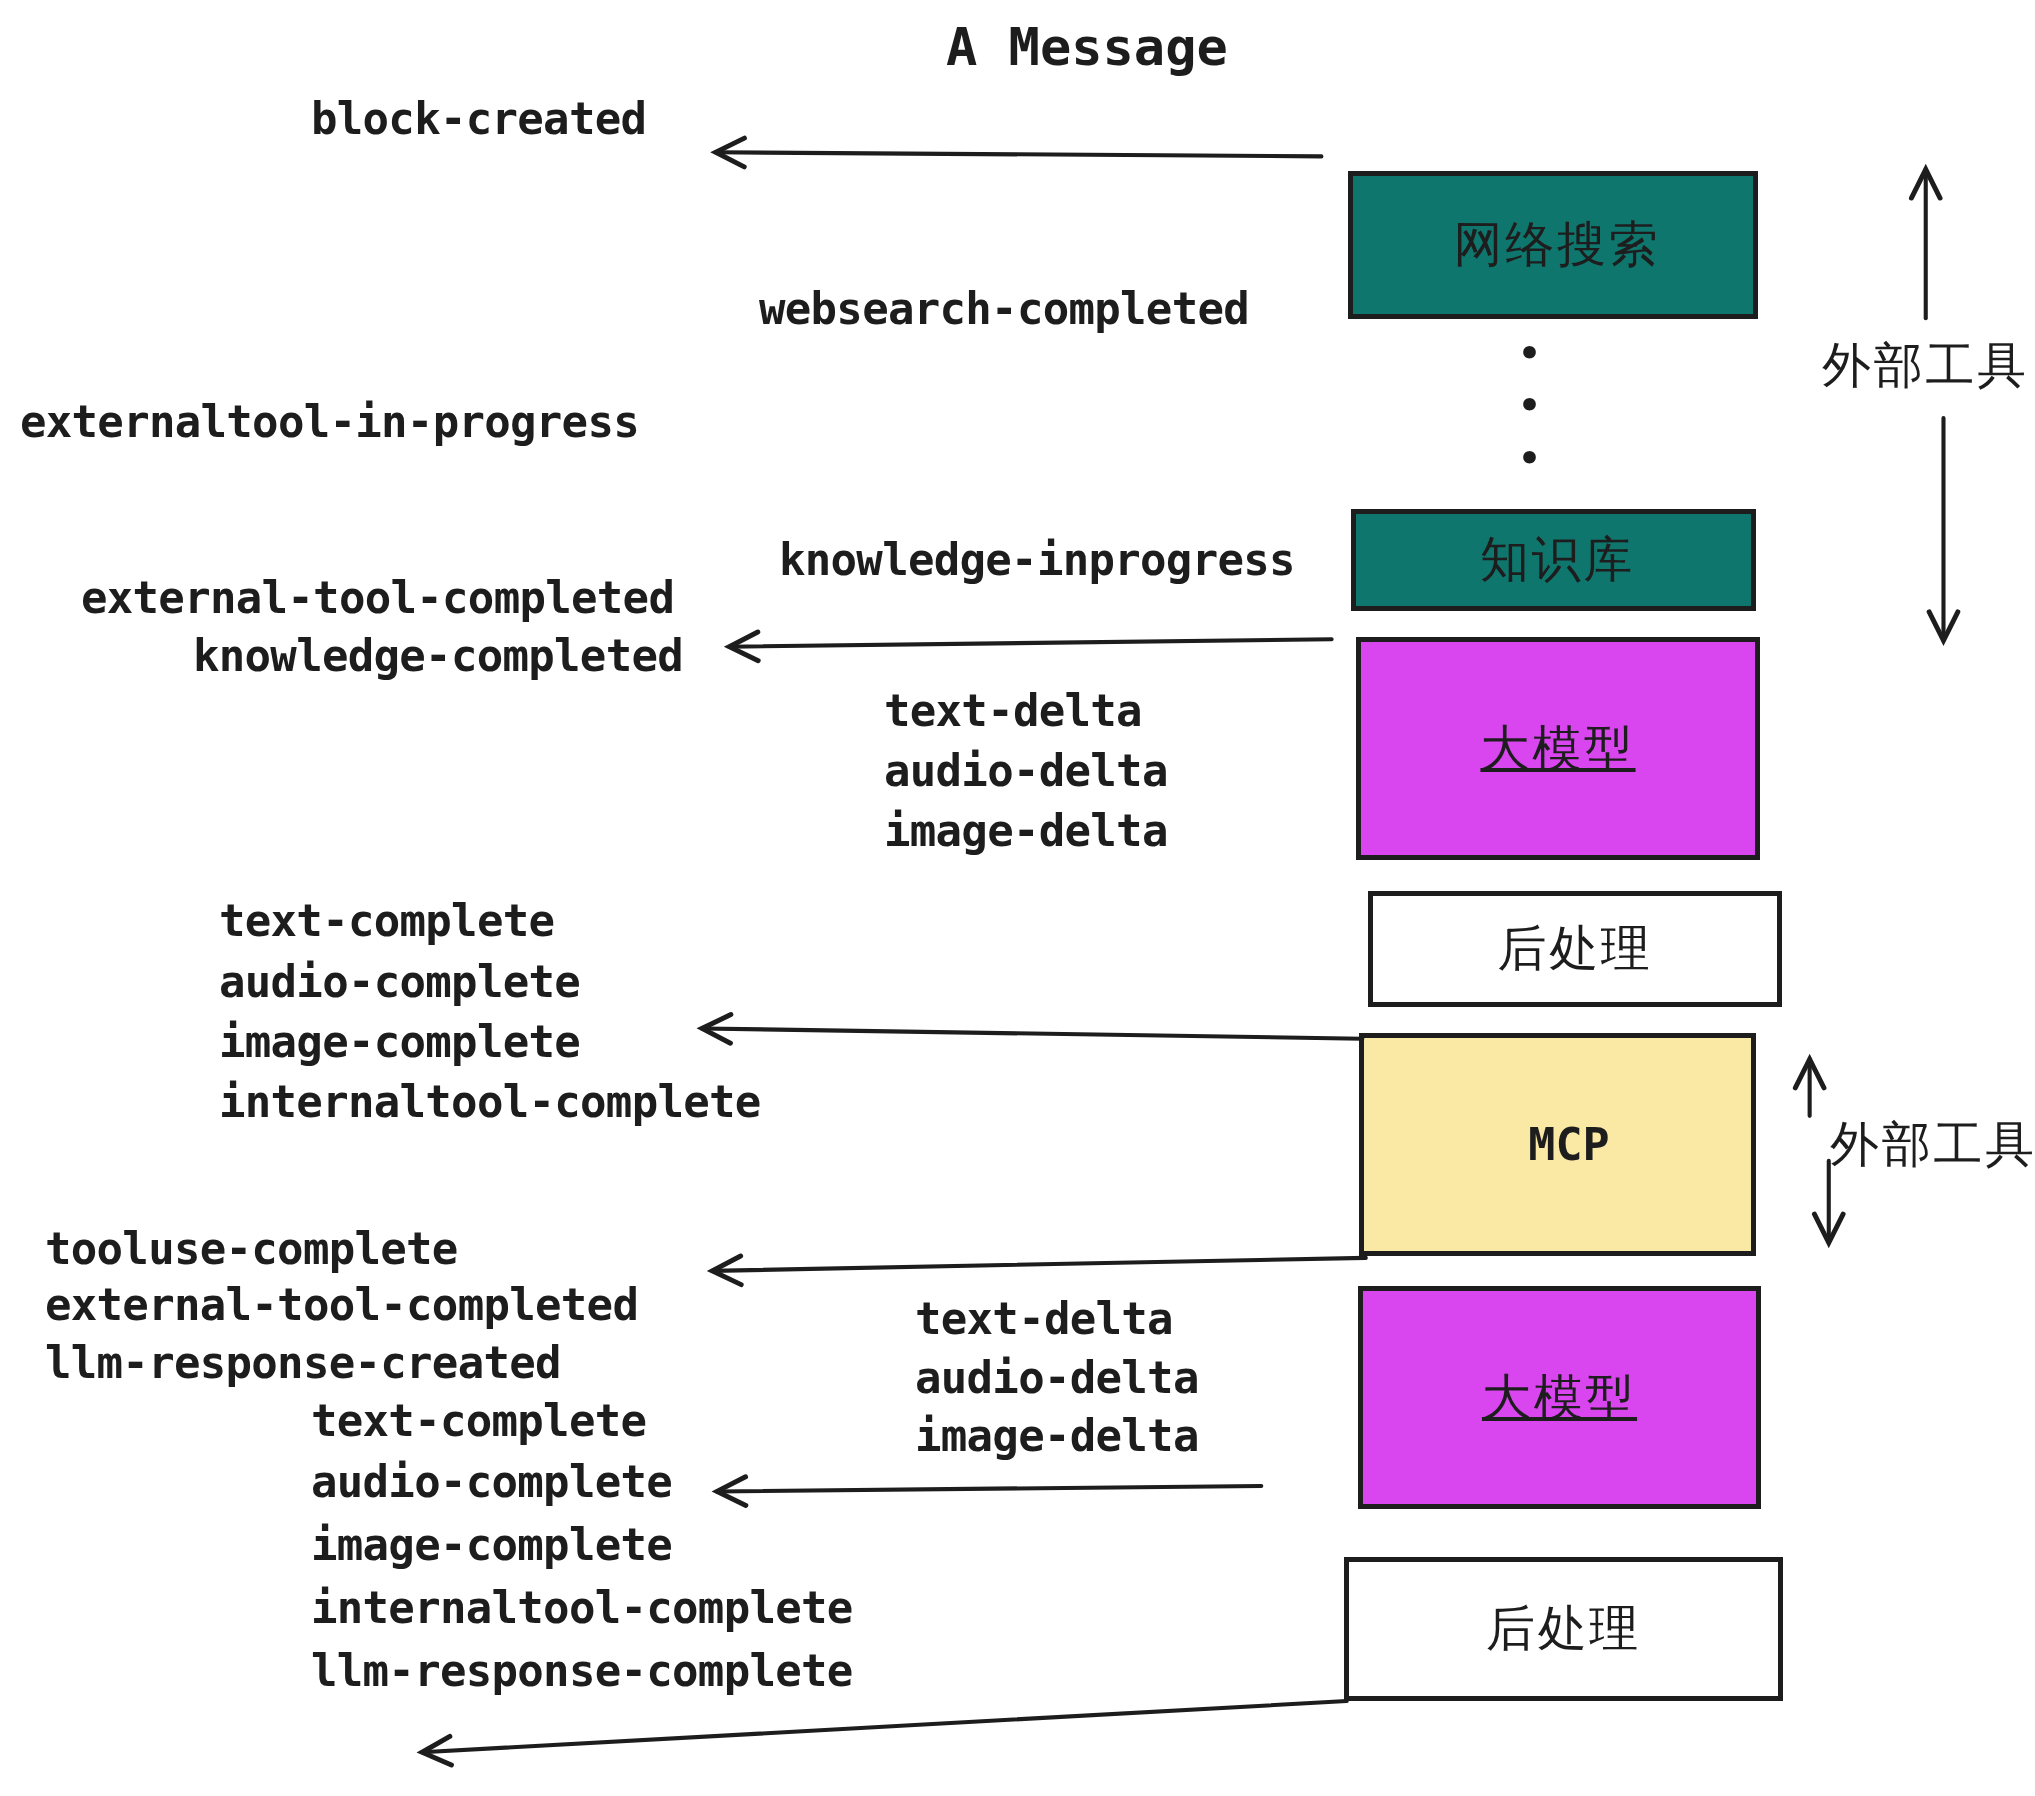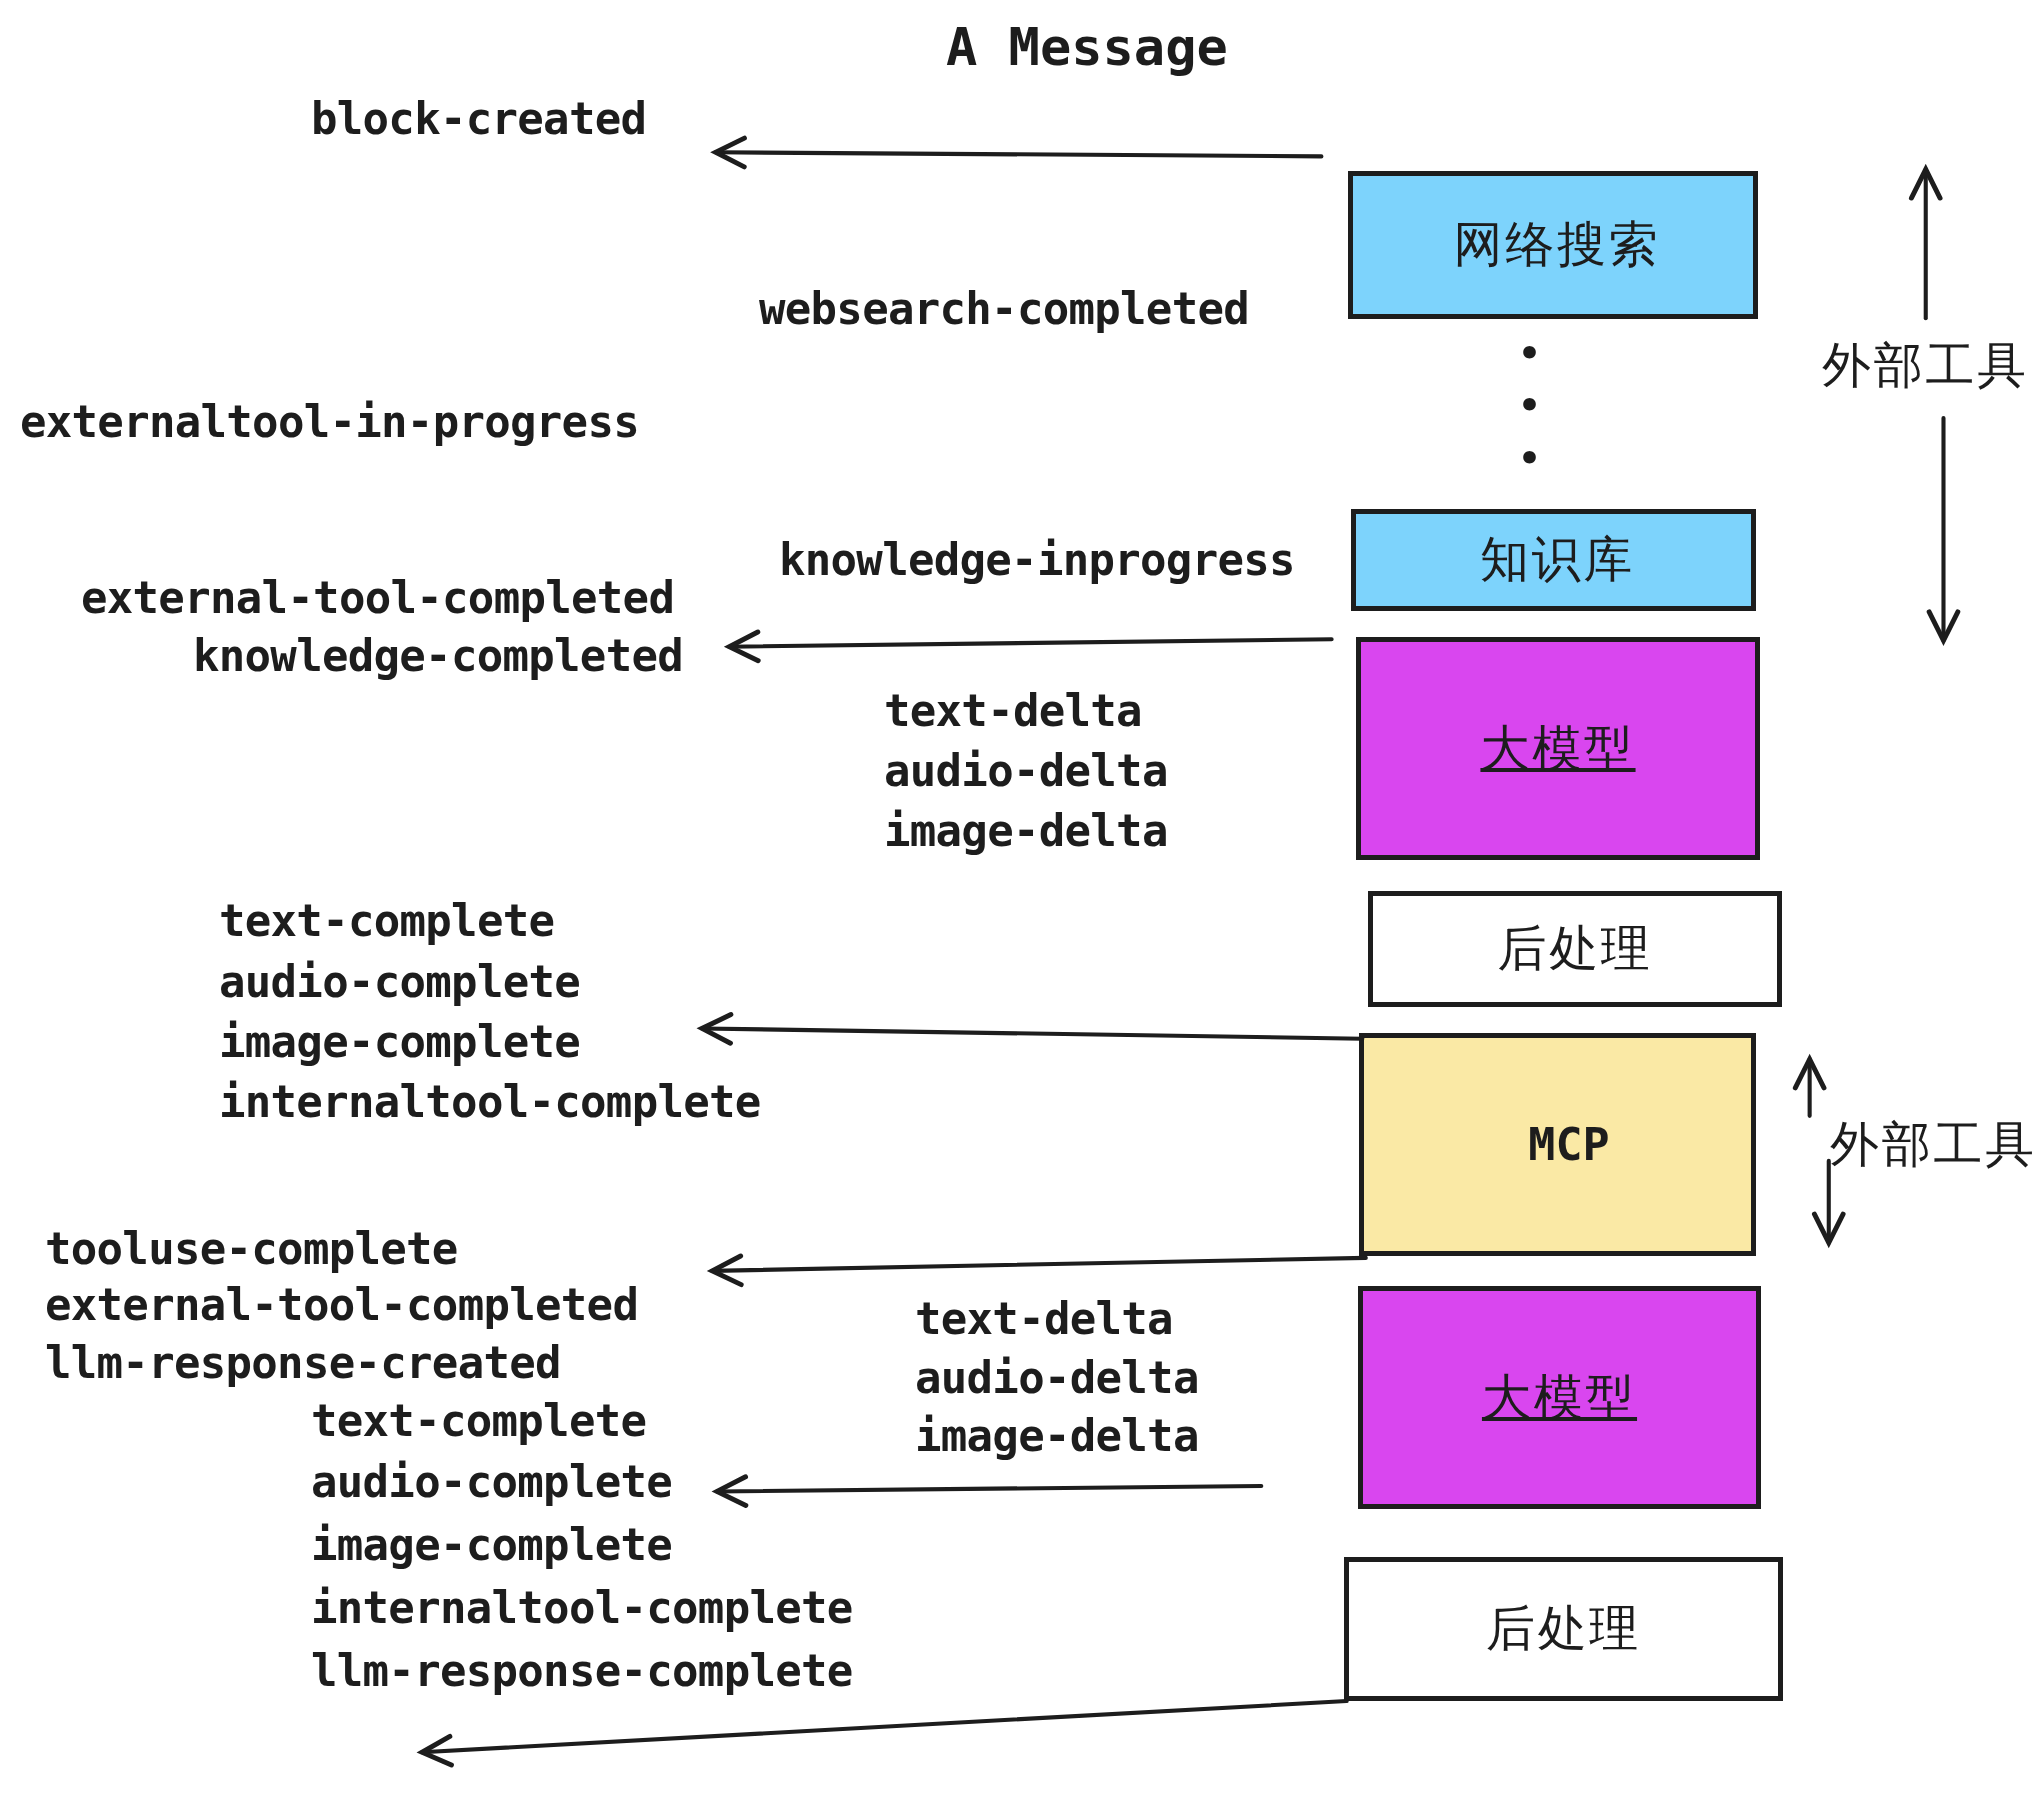--- a/index.html
+++ b/index.html
@@ -39,21 +39,21 @@
   .box .zh {
     font-family: "DejaVu Sans", "Liberation Sans", sans-serif;
     font-size: 49px;
     letter-spacing: 2.7px;
     white-space: nowrap;
   }
   .box .mono {
     font: 700 45px/1 "DejaVu Sans Mono", "Liberation Mono", monospace;
     white-space: nowrap;
   }
-  .box.pink   { background: #7dd3fc; padding-left: 8px; }
+  .box.pink   { background: #0f766e; padding-left: 8px; }
   .box.green  { background: #d946ef; text-decoration: underline; }
   .box.yellow { background: #FAE9A5; padding-left: 23px; }
   .box.white  { background: #ffffff; }
   .side {
     position: absolute;
     font-family: Liberation Sans, sans-serif;
     font-size: 49px;
     letter-spacing: 2.7px;
     white-space: nowrap;
   }

